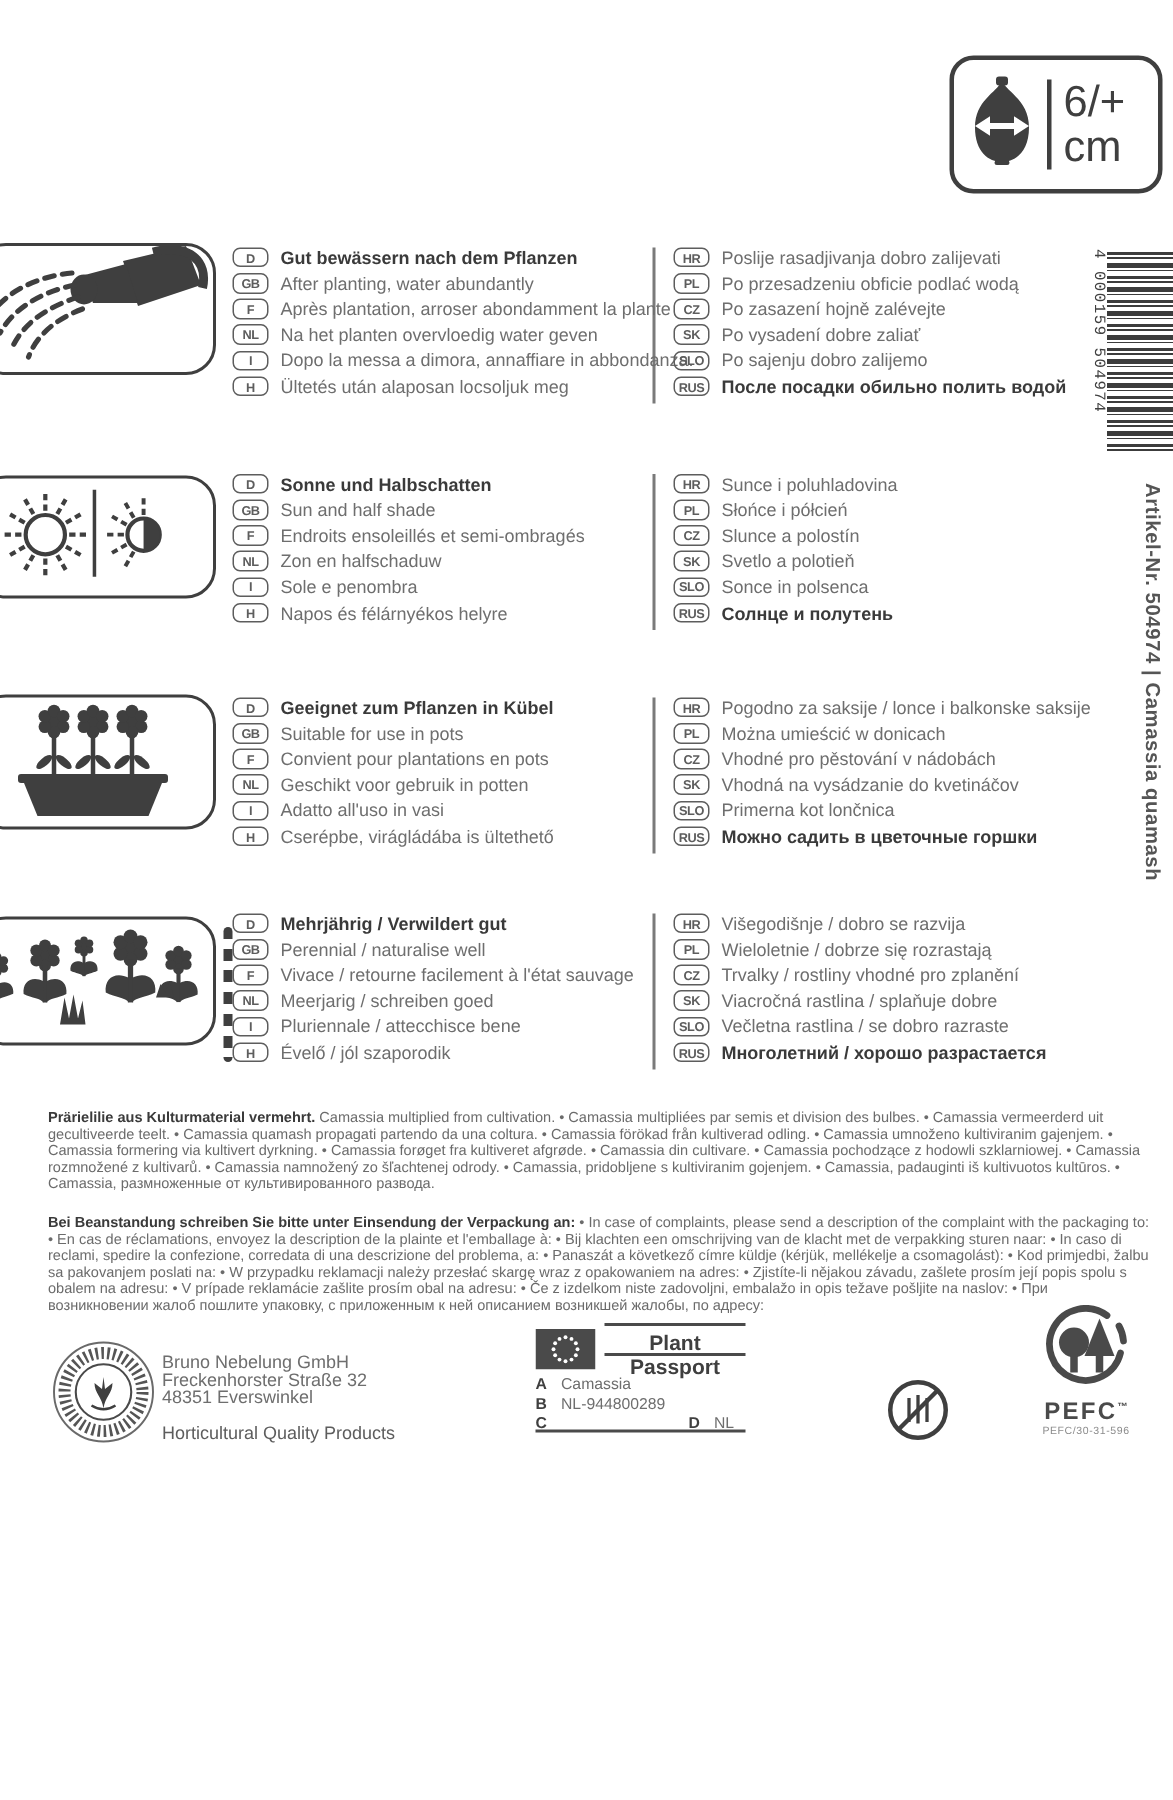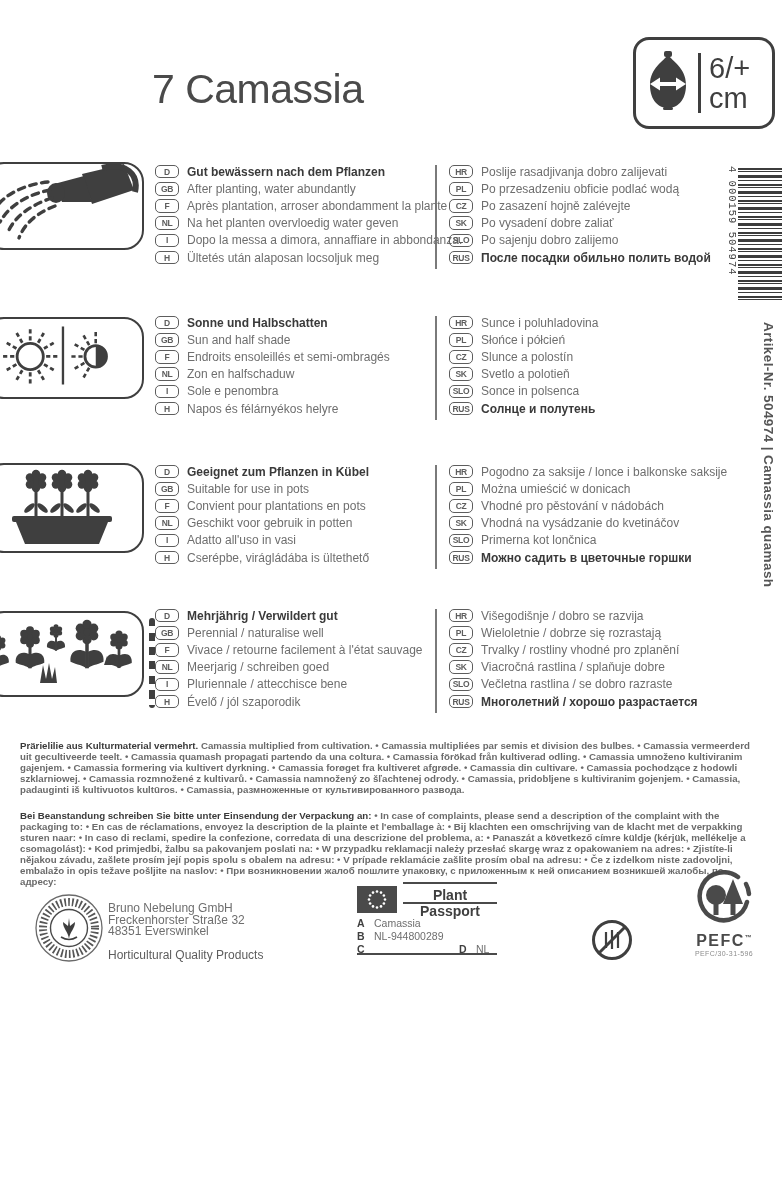--- a/index.html
+++ b/index.html
@@ -45,21 +45,21 @@
   .c1{top:163px;} .c2{top:314px;} .c3{top:463px;} .c4{top:607px;}
   .vline{position:absolute;left:435px;width:1.5px;height:104px;background:#7a7a7a;}
   .v1{top:165px;} .v2{top:316px;} .v3{top:465px;} .v4{top:609px;}
   .row{display:flex;align-items:center;height:17.2px;gap:8px;font-size:12px;color:#6e6e6e;white-space:nowrap;}
   .row .code{flex:0 0 auto;min-width:18px;padding:0 2px;height:11.5px;border:1.4px solid #5d5d5d;
     border-radius:5px;color:#5d5d5d;font-size:8.5px;font-weight:bold;display:flex;
     align-items:center;justify-content:center;letter-spacing:-0.3px;}
   .row.lead{color:#3a3a3a;font-weight:bold;}
 
   
-  .fine{position:absolute;left:20px;width:736px;font-size:9.7px;line-height:11px;color:#6b6b6b;margin:0;font-weight:bold;}
+  .fine{position:absolute;left:32px;width:736px;font-size:9.7px;line-height:11px;color:#6b6b6b;margin:0;}
   .fine b{color:#3a3a3a;}
   .note1{top:740px;} .note2{top:810px;}
 
   
   .addr{position:absolute;left:108px;top:903px;font-size:12px;line-height:11.5px;color:#6e6e6e;}
   .addr .tagline{margin-top:12px;font-weight:normal;color:#5d5d5d;}
   .badge-sust{position:absolute;left:34px;top:893px;}
   .pp{position:absolute;left:355px;top:880px;width:145px;font-size:10.5px;color:#6e6e6e;}
   .pp .topline{position:absolute;left:48px;top:2px;width:94px;height:1.5px;background:#4a4a4a;}
   .pp .pp-title{position:absolute;left:48px;top:7px;width:94px;text-align:center;font-weight:bold;
@@ -75,21 +75,20 @@
   .pefc{position:absolute;left:684px;top:870px;width:80px;text-align:center;color:#4a4a4a;}
   .pefc .name{font-weight:bold;font-size:16px;letter-spacing:1.5px;line-height:15px;}
   .pefc .name sup{font-size:7px;letter-spacing:0;}
   .pefc .cert{font-size:7px;color:#8c8c8c;letter-spacing:0.4px;margin-top:2px;}
 </style>
 </head>
 <body>
 
 <div class="page">
 
-  <div class="title">7 Camassia</div>
 
   <div class="size-badge">
     <span class="bulb">
       <svg width="50" height="62" viewBox="0 0 50 60">
         <rect x="21" y="0" width="8" height="6" rx="2" fill="#3f3f3f"></rect>
         <path d="M25,3 C21,11 7,16 7,34 C7,50 16,57 25,57 C34,57 43,50 43,34 C43,16 29,11 25,3 Z" fill="#3f3f3f"></path>
         <rect x="20" y="56" width="10" height="3" rx="1.5" fill="#3f3f3f"></rect>
         <line x1="14" y1="33" x2="36" y2="33" stroke="#fff" stroke-width="4"></line>
         <polygon points="7,33 17,26.5 17,39.5" fill="#fff"></polygon>
         <polygon points="43,33 33,26.5 33,39.5" fill="#fff"></polygon>

